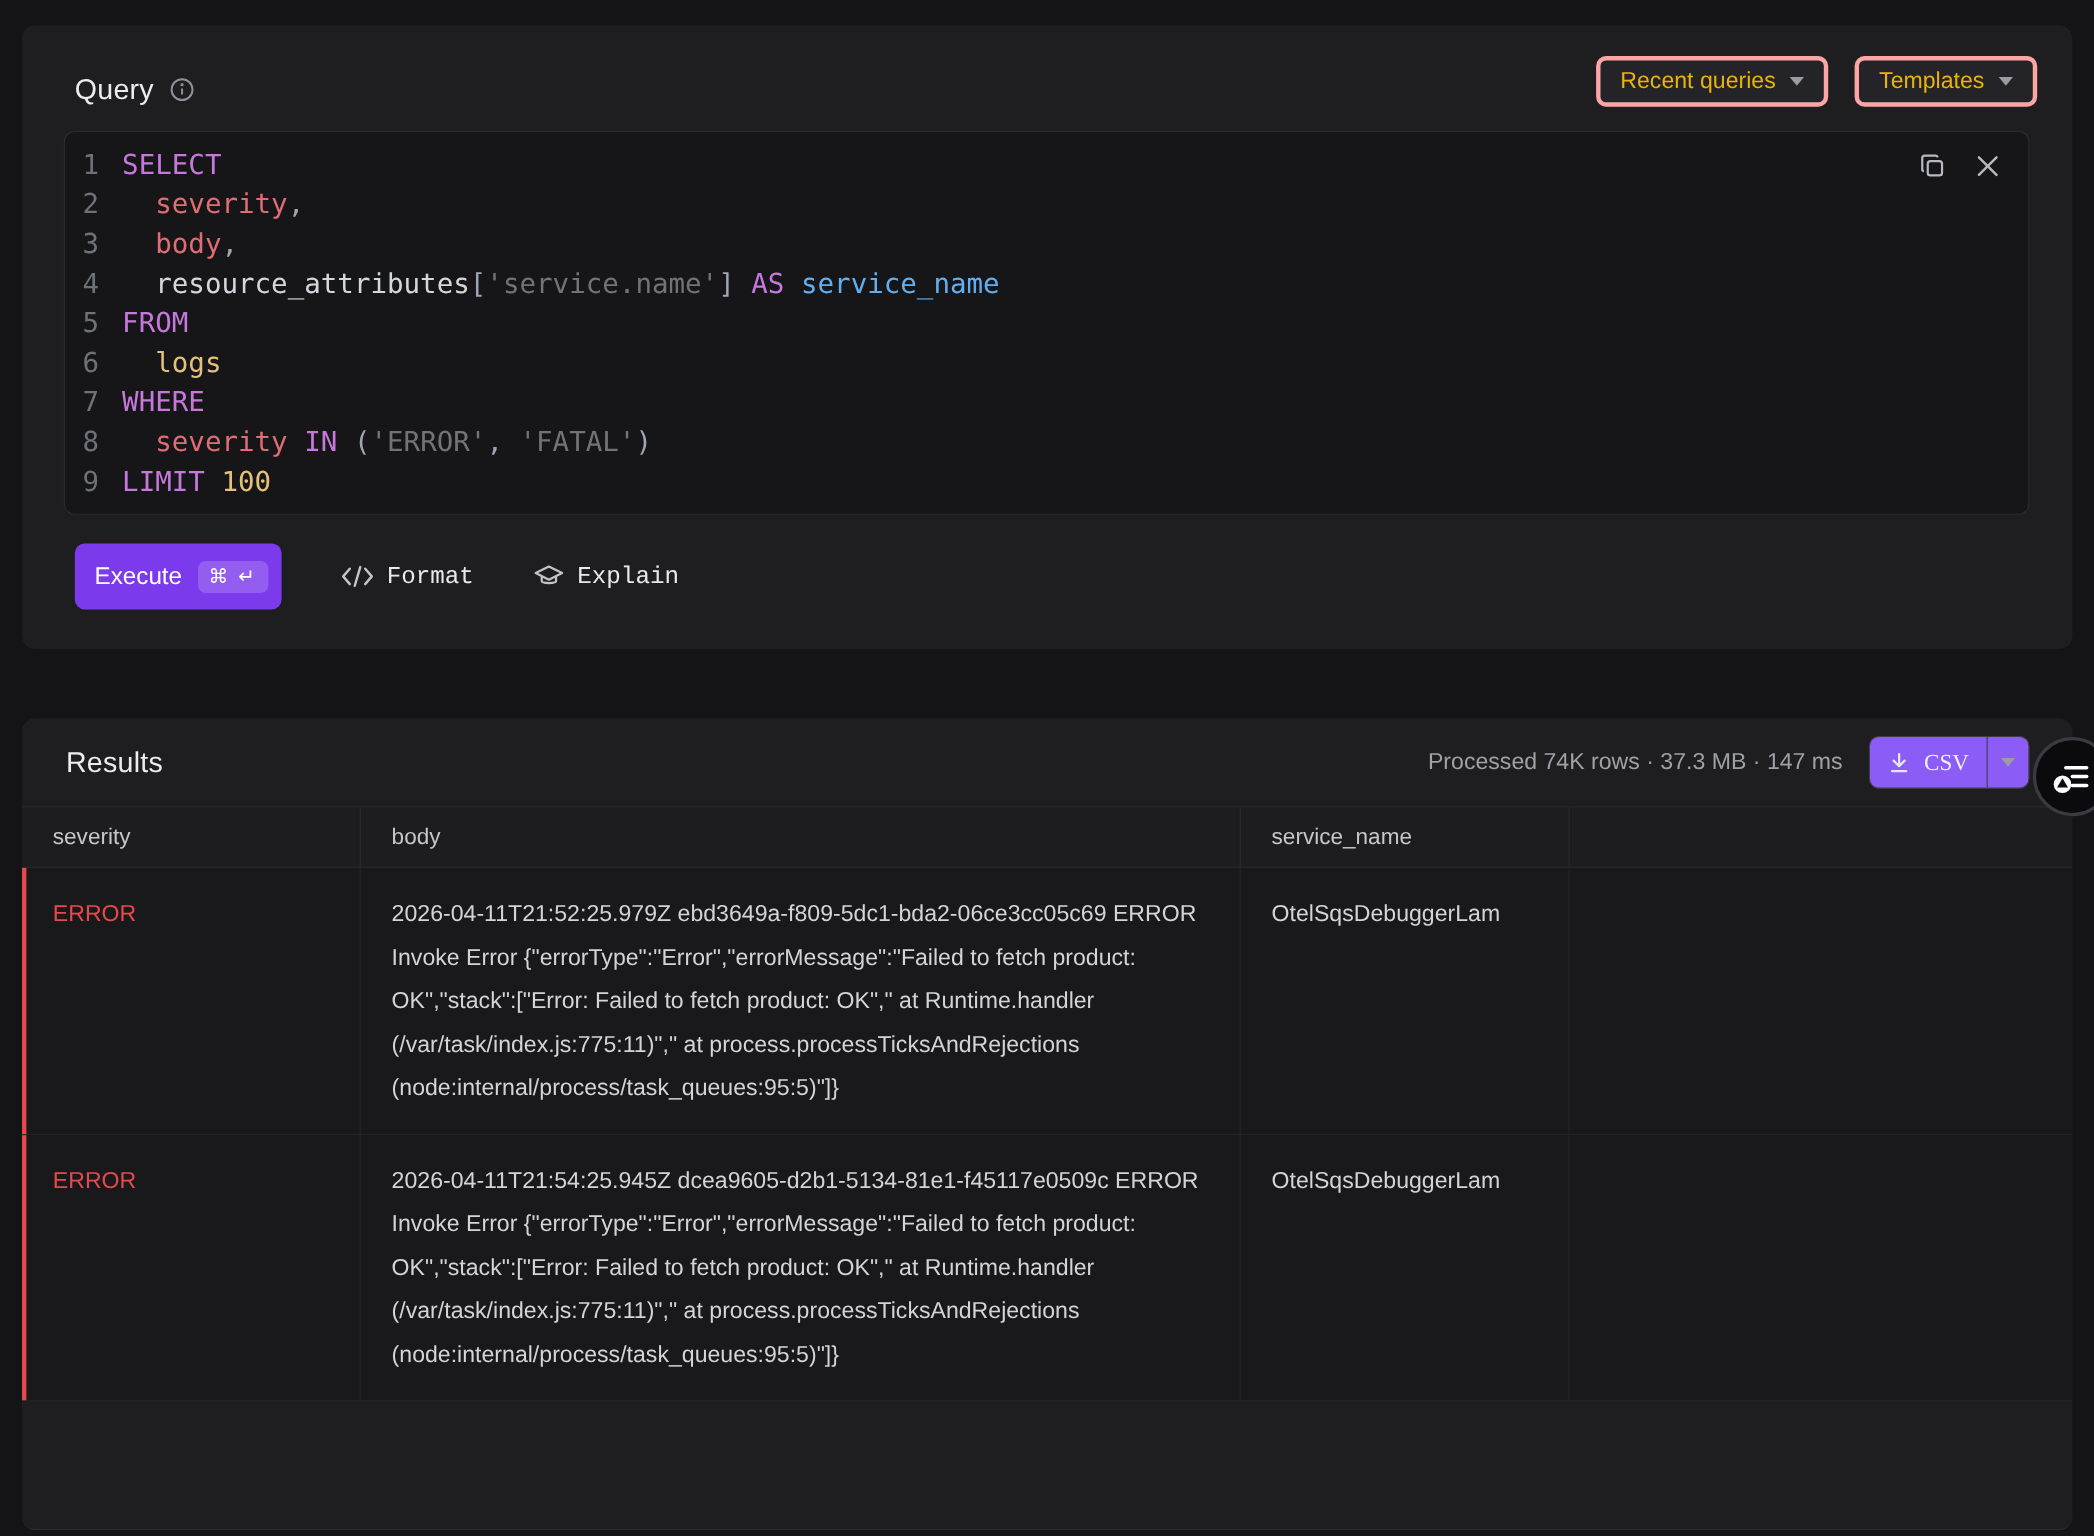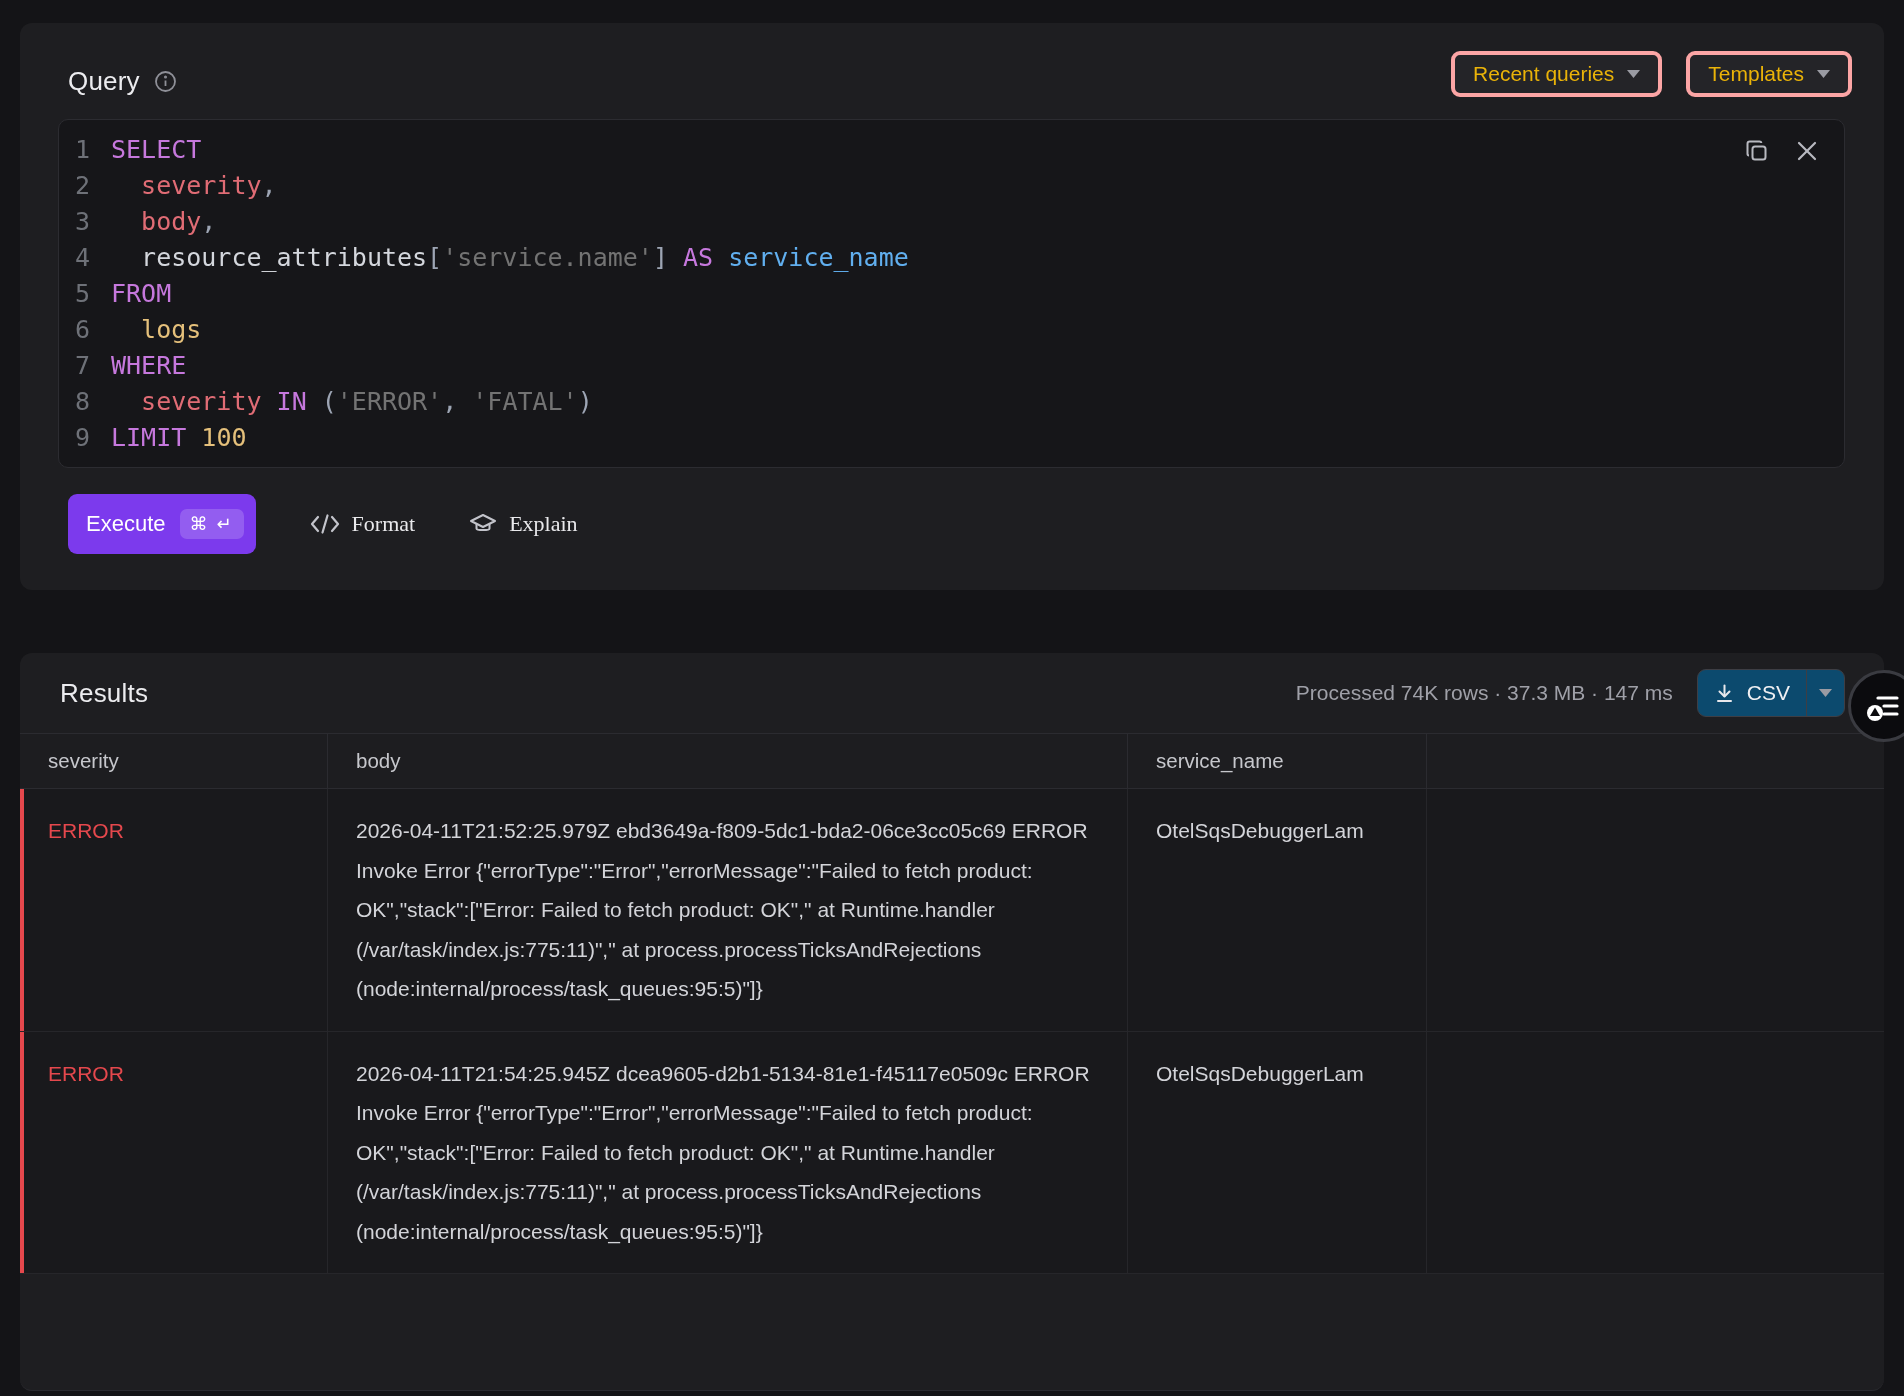--- a/index.html
+++ b/index.html
@@ -30,31 +30,31 @@
   .editor-actions{position:absolute;top:18px;right:26px;display:flex;gap:26px;align-items:center;}
   .icon-btn{background:none;border:none;padding:0;cursor:pointer;display:flex;align-items:center;}
 
   .toolbar{display:flex;align-items:center;gap:54px;margin:26px 0 0 48px;}
   .execute-btn{display:inline-flex;align-items:center;gap:14px;height:60px;padding:0 12px 0 18px;
                background:#7c3aed;border:none;border-radius:9px;color:#fff;font-size:22px;
                font-family:inherit;cursor:pointer;}
   .kbd{display:inline-flex;align-items:center;background:rgba(255,255,255,.18);border-radius:7px;
        padding:4px 10px;font-size:18px;color:#fff;letter-spacing:2px;}
   .text-btn{display:inline-flex;align-items:center;gap:12px;background:none;border:none;
-            color:#e9e9ec;font-size:22px;font-family:Liberation Serif, serif;cursor:pointer;padding:0;}
+            color:#e9e9ec;font-size:22px;font-family:Liberation Mono, monospace;cursor:pointer;padding:0;}
 
   
   .results-panel{left:20px;top:653px;width:1864px;height:737px;overflow:hidden;
                  border-bottom:1px solid #2b2b30;}
   .r-header{height:80px;display:flex;align-items:center;justify-content:space-between;
             padding:0 39px 0 40px;}
   .stats-wrap{display:flex;align-items:center;gap:24px;}
   .stats{color:#9fa0a8;font-size:21px;}
-  .csv-group{display:flex;align-items:stretch;height:46px;background:#0c4a6e;
-             border:1px solid #3e3e44;border-radius:9px;overflow:hidden;}
+  .csv-group{display:flex;align-items:stretch;height:46px;background:#8b5cf6;
+             border:1px solid #3e3e44;border-radius:9px;overflow:hidden;font-family:Liberation Serif, serif;}
   .csv-main{display:flex;align-items:center;gap:12px;padding:0 16px;background:none;border:none;
             color:#f0f0f3;font-size:21px;font-family:inherit;cursor:pointer;}
   .csv-caret{display:flex;align-items:center;justify-content:center;width:38px;background:none;
              border:none;border-left:1px solid #3e3e44;cursor:pointer;}
 
   .thead,.trow{display:grid;grid-template-columns:308px 800px 299px 1fr;}
   .thead{background:#1d1d20;border-top:1px solid #2b2b30;border-bottom:1px solid #2b2b30;}
   .th{padding:15px 28px;font-size:20.5px;color:#c6c7cc;border-right:1px solid #2b2b30;}
   .th:last-child{border-right:none;}
   .trow{background:#19191c;border-bottom:1px solid #26262a;position:relative;}

